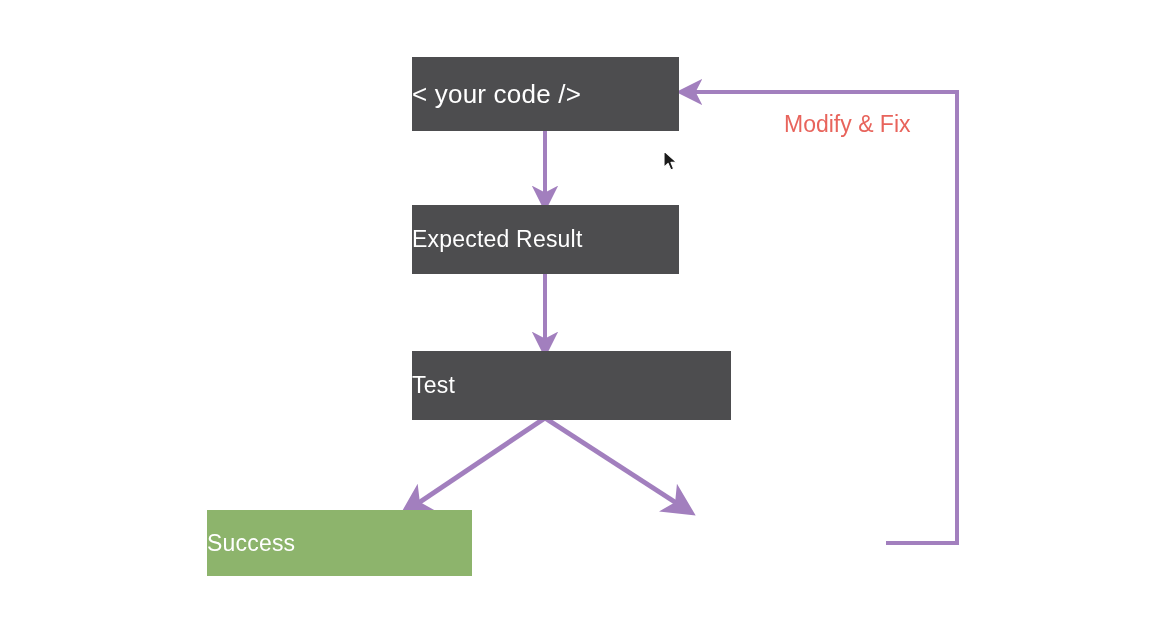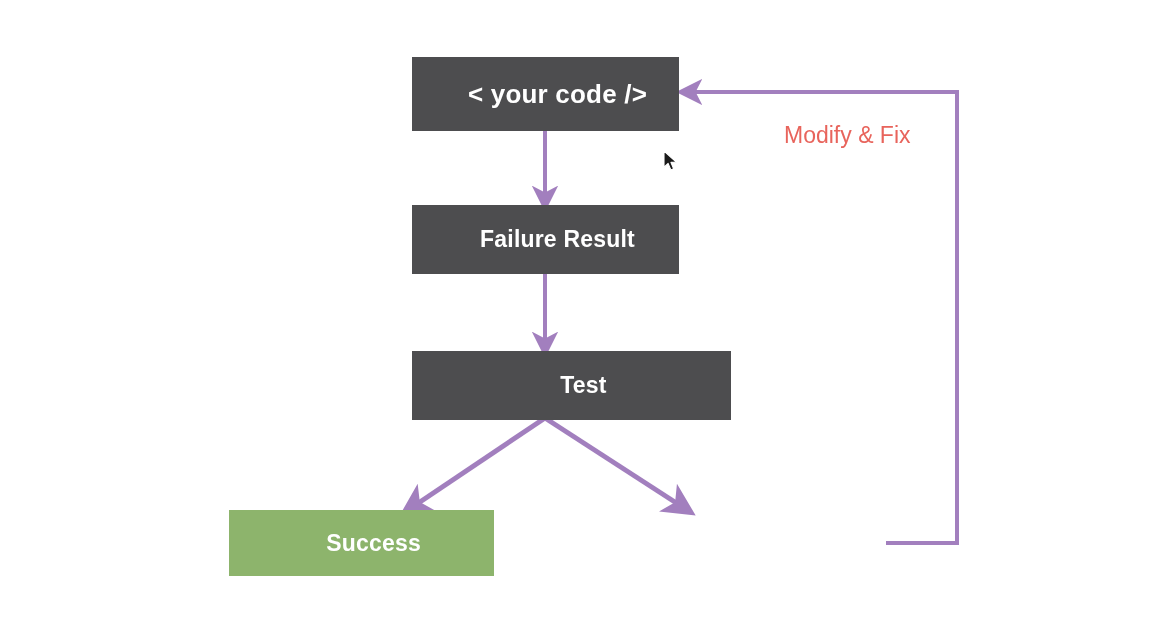--- a/index.html
+++ b/index.html
@@ -21,28 +21,26 @@
     position: absolute;
     left: 0;
     top: 0;
     width: 1152px;
     height: 638px;
   }
   .node {
     position: absolute;
     display: flex;
     align-items: center;
-    justify-content: center;
     box-sizing: border-box;
     color: #ffffff;
-    font-weight: bold;
+    font-weight: normal;
     letter-spacing: 0.2px;
     text-align: center;
     user-select: none;
-    padding-left: 24px;
   }
   .node-label {
     display: block;
     line-height: 1;
   }
   #node-code {
     left: 412px;
     top: 57px;
     width: 267px;
     height: 74px;
@@ -65,40 +63,38 @@
     background: #4d4d4f;
     font-size: 23px;
   }
   #node-success {
     left: 207px;
     top: 510px;
     width: 265px;
     height: 66px;
     background: #8db46c;
     font-size: 23px;
-    margin-left: 22px;
   }
   #node-failure {
     left: 620px;
     top: 510px;
     width: 266px;
     height: 66px;
     background: #db7068;
     font-size: 23px;
   }
   #edge-label-modify {
     position: absolute;
     left: 784px;
     top: 111px;
     color: #e8645c;
     font-size: 23px;
     font-weight: normal;
     white-space: nowrap;
     user-select: none;
-    margin-top: 11px;
   }
   #mouse-cursor {
     position: absolute;
     left: 663px;
     top: 150px;
     width: 16px;
     height: 22px;
     pointer-events: none;
   }
 </style>
@@ -123,21 +119,21 @@
     <line x1="545" y1="418" x2="681" y2="506" stroke="#a27fbe" stroke-width="5" marker-end="url(#arrowhead)"></line>
 
     <path d="M886,543 L957,543 L957,92 L690,92" fill="none" stroke="#a27fbe" stroke-width="4" marker-end="url(#arrowhead)"></path>
   </svg>
 
   <div class="node" id="node-code">
     <span class="node-label">&lt; your code /&gt;</span>
   </div>
 
   <div class="node" id="node-expected">
-    <span class="node-label">Failure Result</span>
+    <span class="node-label">Expected Result</span>
   </div>
 
   <div class="node" id="node-test">
     <span class="node-label">Test</span>
   </div>
 
   <div class="node" id="node-success">
     <span class="node-label">Success</span>
   </div>
 

